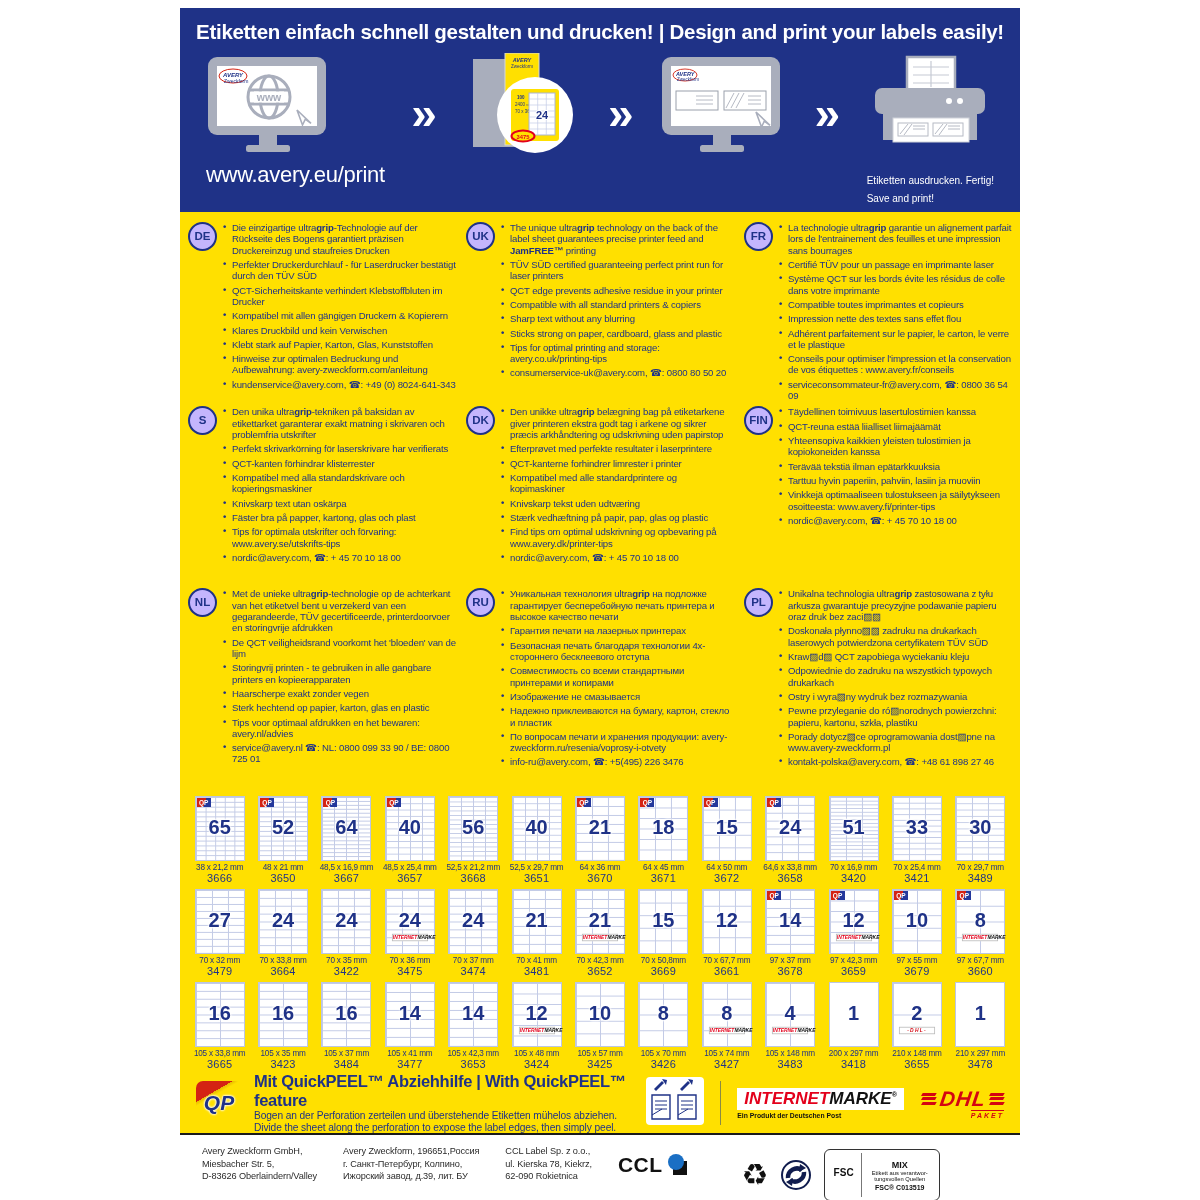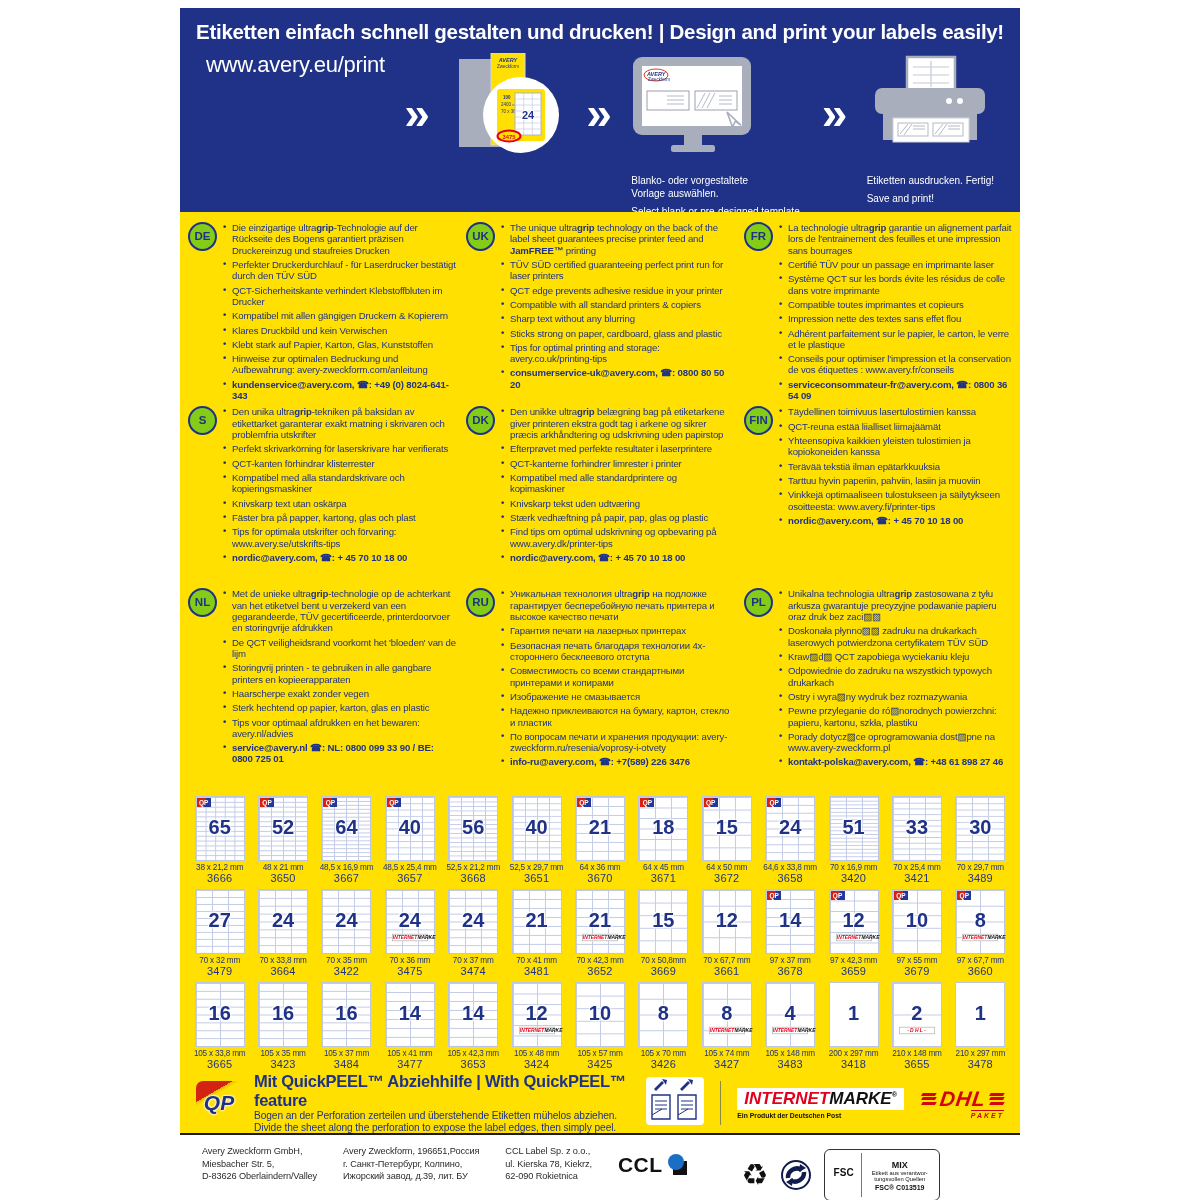--- a/index.html
+++ b/index.html
@@ -26,26 +26,26 @@
   .cap .en{display:block;margin-top:5px;}
 
   
   .body-yellow{background:var(--yellow);padding:8px 6px 0;}
   .lang-grid{display:grid;grid-template-columns:1fr 1fr 1fr;column-gap:10px;padding:2px 2px 0;}
   .lang-block{display:flex;gap:6px;margin-bottom:2px;}
   .lang-block.row1{min-height:178px;}
   .lang-block.row2{min-height:180px;}
   .lang-block.row3{min-height:202px;}
   .lang-badge{width:29px;height:29px;flex:0 0 29px;border:2px solid var(--navy);border-radius:50%;
-    background:#84cc16;color:var(--navy);font-weight:bold;font-size:11.5px;line-height:25px;text-align:center;}
+    background:#c4b5fd;color:var(--navy);font-weight:bold;font-size:11.5px;line-height:25px;text-align:center;}
   ul.bullets{margin:0;padding:0;list-style:none;}
   ul.bullets li{position:relative;padding-left:9px;font-size:9.6px;line-height:1.18;color:var(--navy);
     margin-bottom:3px;letter-spacing:-0.15px;}
   ul.bullets li::before{content:"•";position:absolute;left:0;top:-1px;font-weight:bold;}
-  ul.bullets li.contact{font-weight:bold;}
+  ul.bullets li.contact{font-weight:normal;}
 
   
   .labels-area{padding:4px 2px 0;}
   .label-row{display:grid;grid-template-columns:repeat(13,1fr);margin-bottom:5px;}
   .tile{text-align:center;position:relative;}
   .sheet-thumb{width:50px;height:65px;margin:0 auto;background:#fff;border:1px solid #bcc6e2;position:relative;}
   .cnt{position:absolute;top:50%;left:50%;transform:translate(-50%,-55%);font-size:20px;font-weight:bold;color:var(--navy);
     text-shadow:0 0 2px #fff,0 0 3px #fff,1px 1px 2px #fff,-1px -1px 2px #fff;}
   .dims{font-size:8.2px;color:var(--navy);margin-top:2px;white-space:nowrap;letter-spacing:-0.2px;}
   .code{font-size:11px;font-weight:normal;color:var(--navy);letter-spacing:0.2px;}
@@ -102,20 +102,39 @@
 <body>
 
 <div class="page">
   <div class="sheet">
 
     <div class="hdr">
       <div class="hdr-title">Etiketten einfach schnell gestalten und drucken! | Design and print your labels easily!</div>
       <div class="steps">
 
         <div class="step">
+          <div class="icon-zone">
+            <svg width="128" height="104" viewBox="0 0 128 104">
+              <rect x="2" y="2" width="118" height="78" rx="9" fill="#a9aebc"></rect>
+              <rect x="11" y="11" width="100" height="60" fill="#fff"></rect>
+              <text x="17" y="22" font-size="6" font-weight="bold" font-style="italic" fill="#1f3287">AVERY</text>
+              <ellipse cx="27" cy="21" rx="14" ry="7" fill="none" stroke="#d42313" stroke-width="1"></ellipse>
+              <text x="18" y="28" font-size="5" fill="#1f3287">Zweckform</text>
+              <g stroke="#a9aebc" fill="none" stroke-width="3">
+                <circle cx="63" cy="42" r="21"></circle>
+                <ellipse cx="63" cy="42" rx="9" ry="21"></ellipse>
+                <path d="M44 35h38M44 49h38"></path>
+              </g>
+              <rect x="48" y="36.5" width="30" height="11" fill="#fff"></rect>
+              <text x="63" y="46" font-size="10.5" font-weight="bold" fill="#a9aebc" text-anchor="middle">www</text>
+              <path d="M91 55l5.5 15 2.8-5.8 5.7 4.2z" fill="#fff" stroke="#a9aebc" stroke-width="1.6"></path>
+              <rect x="53" y="80" width="18" height="10" fill="#a9aebc"></rect>
+              <rect x="40" y="90" width="44" height="7" rx="2.5" fill="#a9aebc"></rect>
+            </svg>
+          </div>
           <div class="cap-big">www.avery.eu/print</div>
         </div>
 
         <div class="chev">»</div>
 
         <div class="step">
           <div class="icon-zone">
             <svg width="118" height="108" viewBox="0 0 118 108">
               <rect x="10" y="6" width="52" height="88" fill="#a9aebc"></rect>
               <rect x="42" y="0" width="34" height="92" fill="#ffe000" stroke="#d8d8d8"></rect>
@@ -152,25 +171,20 @@
               <g stroke="#b6bac4" stroke-width="1">
                 <path d="M36 41h17M36 45h17M36 49h17"></path>
                 <path d="M88 41h13M88 45h13M88 49h13"></path>
                 <path d="M66 53l8-15M71 53l8-15M76 53l8-15"></path>
               </g>
               <path d="M96 57l5.5 15 2.8-5.8 5.7 4.2z" fill="#fff" stroke="#a9aebc" stroke-width="1.6"></path>
               <rect x="53" y="80" width="18" height="10" fill="#a9aebc"></rect>
               <rect x="40" y="90" width="44" height="7" rx="2.5" fill="#a9aebc"></rect>
             </svg>
           </div>
-          <div class="cap">
-            <span>Blanko- oder vorgestaltete</span><br>
-            <span>Vorlage auswählen.</span>
-            <span class="en">Select blank or pre-designed template.</span>
-          </div>
         </div>
 
         <div class="chev">»</div>
 
         <div class="step">
           <div class="icon-zone">
             <svg width="126" height="104" viewBox="0 0 126 104">
               <rect x="40" y="2" width="48" height="34" fill="#fff" stroke="#a9aebc" stroke-width="2.5"></rect>
               <path d="M64 6v26M46 12h36M46 20h36M46 28h36" stroke="#c6cad4" stroke-width="1.2"></path>
               <rect x="8" y="33" width="110" height="26" rx="7" fill="#a9aebc"></rect>
@@ -290,21 +304,21 @@
           <div class="lang-block row3">
             <div class="lang-badge">RU</div>
             <ul class="bullets">
               <li>Уникальная технология ultra<b>grip</b> на подложке гарантирует бесперебойную печать принтера и высокое качество печати</li>
               <li>Гарантия печати на лазерных принтерах</li>
               <li>Безопасная печать благодаря технологии 4х-стороннего бесклеевого отступа</li>
               <li>Совместимость со всеми стандартными принтерами и копирами</li>
               <li>Изображение не смазывается</li>
               <li>Надежно приклеиваются на бумагу, картон, стекло и пластик</li>
               <li>По вопросам печати и хранения продукции: avery-zweckform.ru/resenia/voprosy-i-otvety</li>
-              <li class="contact">info-ru@avery.com, ☎: +7(589) 226 3476</li>
+              <li class="contact">info-ru@avery.com, ☎: +5(495) 226 3476</li>
             </ul>
           </div>
           <div class="lang-block row3">
             <div class="lang-badge">PL</div>
             <ul class="bullets">
               <li>Unikalna technologia ultra<b>grip</b> zastosowana z tyłu arkusza gwarantuje precyzyjne podawanie papieru oraz druk bez zaci▨▨</li>
               <li>Doskonała płynno▨▨ zadruku na drukarkach laserowych potwierdzona certyfikatem TÜV SÜD</li>
               <li>Kraw▨d▨ QCT zapobiega wyciekaniu kleju</li>
               <li>Odpowiednie do zadruku na wszystkich typowych drukarkach</li>
               <li>Ostry i wyra▨ny wydruk bez rozmazywania</li>

